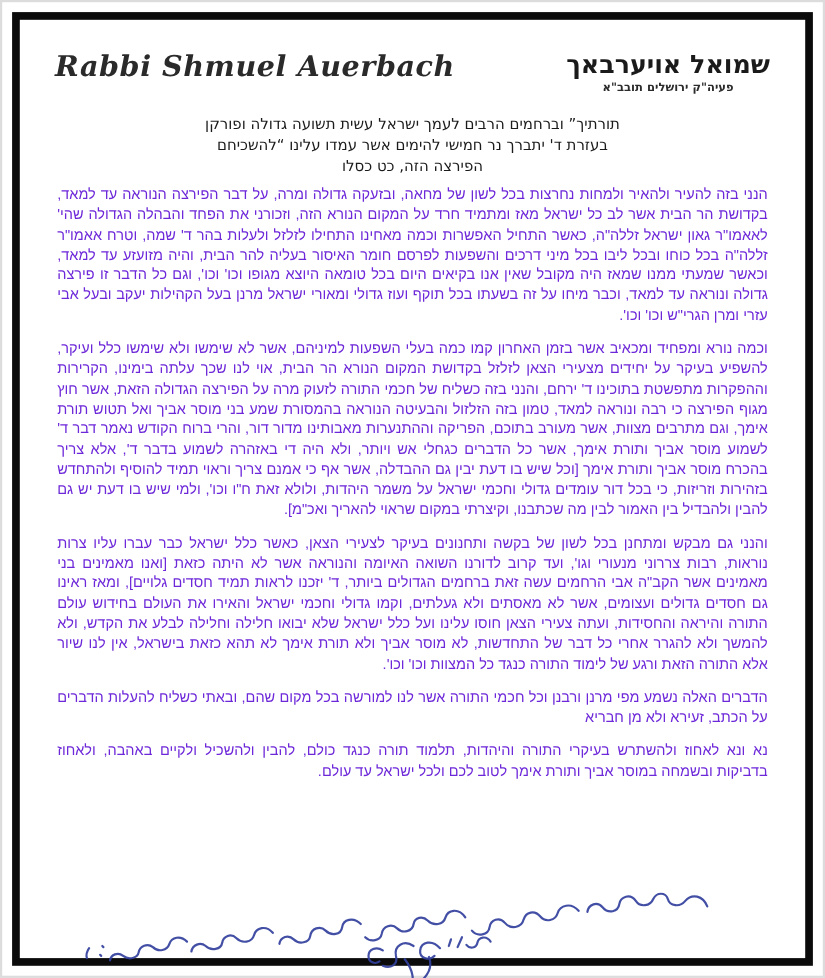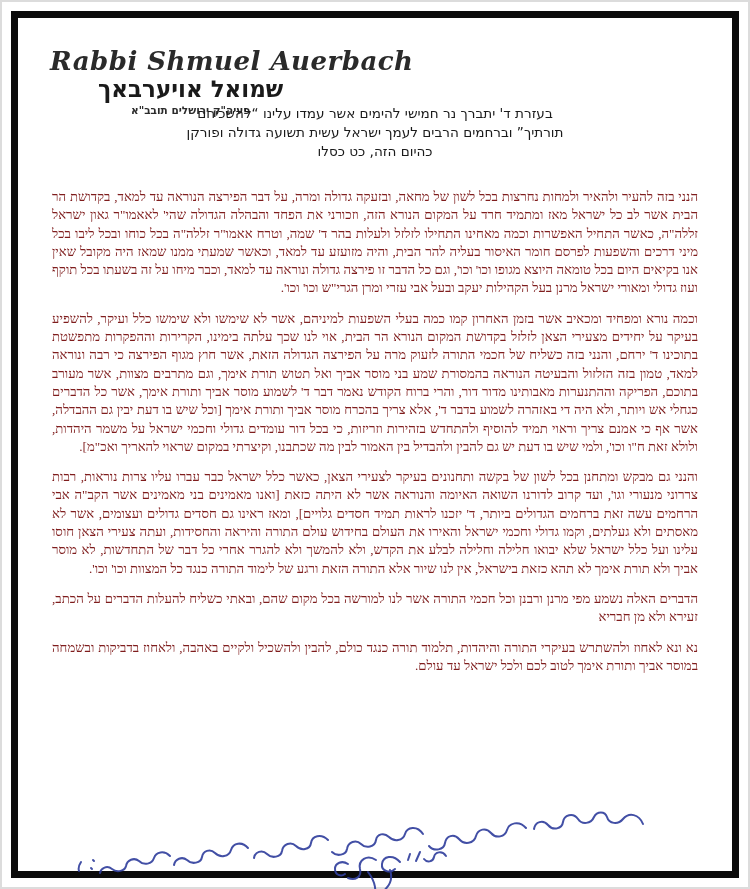--- a/index.html
+++ b/index.html
@@ -23,21 +23,20 @@
     position:absolute;
     left:18px;top:18px;right:18px;bottom:18px;
   }
   
   .letterhead{
     position:absolute;
     left:14px;right:14px;top:10px;
     display:flex;
     justify-content:space-between;
     align-items:flex-start;
-    flex-direction:column;
   }
   .lh-left{
     display:inline-block;
     text-align:center;
     color:#222;
   }
   .name-en{
     font-family:"DejaVu Serif","Liberation Serif",serif;
     font-style:italic;
     font-weight:bold;
@@ -82,27 +81,27 @@
     direction:rtl;
     text-align:center;
     font-family:"DejaVu Sans",sans-serif;
     font-size:13.6px;
     line-height:19px;
     color:#1b1b1b;
   }
   
   .body-text{
     position:absolute;
-    left:16px;right:16px;top:152px;
+    left:16px;right:16px;top:132px;
     direction:rtl;
     text-align:justify;
-    font-family:Liberation Serif, serif;
+    font-family:Liberation Sans, sans-serif;
     font-size:13.2px;
     line-height:18.3px;
-    color:#7f1d1d;
+    color:#6d28d9;
   }
   .body-text p{
     margin:0 0 12px 0;
     text-align:justify;
   }
   
   .handwriting{
     position:absolute;
     left:12px;top:762px;
     width:620px;height:100px;
@@ -120,23 +119,23 @@
         <div class="lh-left">
           <div class="name-en">Rabbi Shmuel Auerbach</div>
         </div>
         <div class="lh-right">
           <div class="name-he">שמואל אויערבאך</div>
           <div class="subtitle-he">פעיה"ק ירושלים תובב"א</div>
         </div>
       </div>
 
       <div class="intro">
+        <div>תורתיך” וברחמים הרבים לעמך ישראל עשית תשועה גדולה ופורקן</div>
         <div>בעזרת ד' יתברך נר חמישי להימים אשר עמדו עלינו “להשכיחם</div>
-        <div>תורתיך” וברחמים הרבים לעמך ישראל עשית תשועה גדולה ופורקן</div>
-        <div>כהיום הזה, כט כסלו</div>
+        <div>הפירצה הזה, כט כסלו</div>
       </div>
 
       <div class="body-text">
         <p>הנני בזה להעיר ולהאיר ולמחות נחרצות בכל לשון של מחאה, ובזעקה גדולה ומרה, על דבר הפירצה הנוראה עד למאד, בקדושת הר הבית אשר לב כל ישראל מאז ומתמיד חרד על המקום הנורא הזה, וזכורני את הפחד והבהלה הגדולה שהי' לאאמו"ר גאון ישראל זללה"ה, כאשר התחיל האפשרות וכמה מאחינו התחילו לזלזל ולעלות בהר ד' שמה, וטרח אאמו"ר זללה"ה בכל כוחו ובכל ליבו בכל מיני דרכים והשפעות לפרסם חומר האיסור בעליה להר הבית, והיה מזועזע עד למאד, וכאשר שמעתי ממנו שמאז היה מקובל שאין אנו בקיאים היום בכל טומאה היוצא מגופו וכו' וכו', וגם כל הדבר זו פירצה גדולה ונוראה עד למאד, וכבר מיחו על זה בשעתו בכל תוקף ועוז גדולי ומאורי ישראל מרנן בעל הקהילות יעקב ובעל אבי עזרי ומרן הגרי"ש וכו' וכו'.</p>
         <p>וכמה נורא ומפחיד ומכאיב אשר בזמן האחרון קמו כמה בעלי השפעות למיניהם, אשר לא שימשו ולא שימשו כלל ועיקר, להשפיע בעיקר על יחידים מצעירי הצאן לזלזל בקדושת המקום הנורא הר הבית, אוי לנו שכך עלתה בימינו, הקרירות וההפקרות מתפשטת בתוכינו ד' ירחם, והנני בזה כשליח של חכמי התורה לזעוק מרה על הפירצה הגדולה הזאת, אשר חוץ מגוף הפירצה כי רבה ונוראה למאד, טמון בזה הזלזול והבעיטה הנוראה בהמסורת שמע בני מוסר אביך ואל תטוש תורת אימך, וגם מתרבים מצוות, אשר מעורב בתוכם, הפריקה וההתנערות מאבותינו מדור דור, והרי ברוח הקודש נאמר דבר ד' לשמוע מוסר אביך ותורת אימך, אשר כל הדברים כגחלי אש ויותר, ולא היה די באזהרה לשמוע בדבר ד', אלא צריך בהכרח מוסר אביך ותורת אימך [וכל שיש בו דעת יבין גם ההבדלה, אשר אף כי אמנם צריך וראוי תמיד להוסיף ולהתחדש בזהירות וזריזות, כי בכל דור עומדים גדולי וחכמי ישראל על משמר היהדות, ולולא זאת ח"ו וכו', ולמי שיש בו דעת יש גם להבין ולהבדיל בין האמור לבין מה שכתבנו, וקיצרתי במקום שראוי להאריך ואכ"מ].</p>
         <p>והנני גם מבקש ומתחנן בכל לשון של בקשה ותחנונים בעיקר לצעירי הצאן, כאשר כלל ישראל כבר עברו עליו צרות נוראות, רבות צררוני מנעורי וגו', ועד קרוב לדורנו השואה האיומה והנוראה אשר לא היתה כזאת [ואנו מאמינים בני מאמינים אשר הקב"ה אבי הרחמים עשה זאת ברחמים הגדולים ביותר, ד' יזכנו לראות תמיד חסדים גלויים], ומאז ראינו גם חסדים גדולים ועצומים, אשר לא מאסתים ולא געלתים, וקמו גדולי וחכמי ישראל והאירו את העולם בחידוש עולם התורה והיראה והחסידות, ועתה צעירי הצאן חוסו עלינו ועל כלל ישראל שלא יבואו חלילה וחלילה לבלע את הקדש, ולא להמשך ולא להגרר אחרי כל דבר של התחדשות, לא מוסר אביך ולא תורת אימך לא תהא כזאת בישראל, אין לנו שיור אלא התורה הזאת ורגע של לימוד התורה כנגד כל המצוות וכו' וכו'.</p>
         <p>הדברים האלה נשמע מפי מרנן ורבנן וכל חכמי התורה אשר לנו למורשה בכל מקום שהם, ובאתי כשליח להעלות הדברים על הכתב, זעירא ולא מן חבריא</p>
         <p>נא ונא לאחוז ולהשתרש בעיקרי התורה והיהדות, תלמוד תורה כנגד כולם, להבין ולהשכיל ולקיים באהבה, ולאחוז בדביקות ובשמחה במוסר אביך ותורת אימך לטוב לכם ולכל ישראל עד עולם.</p>
       </div>
 

